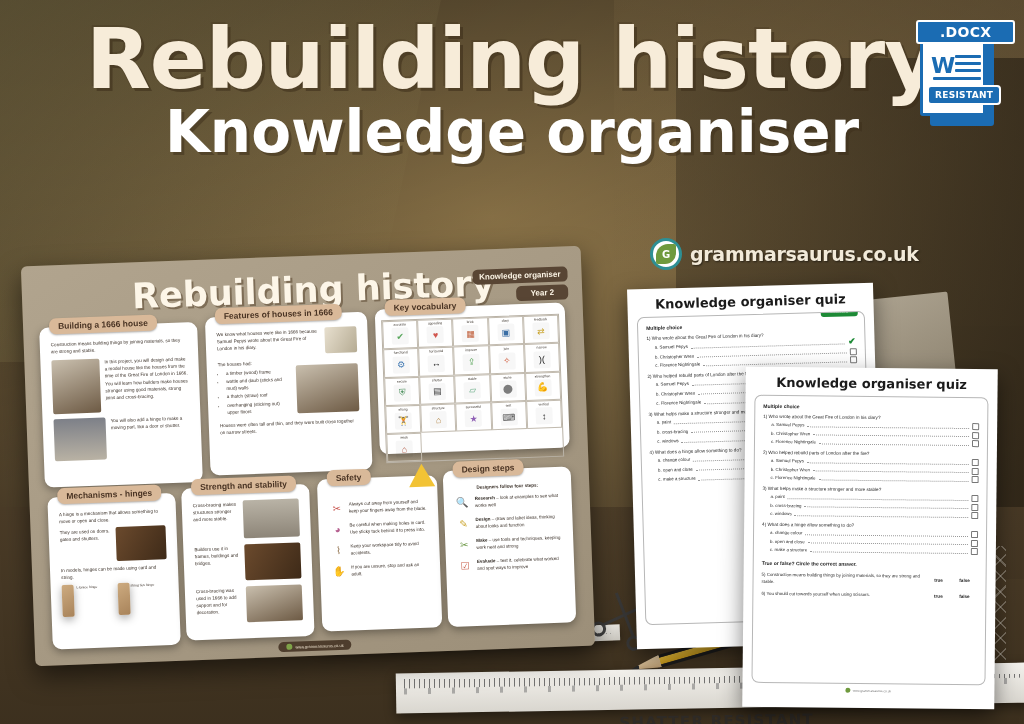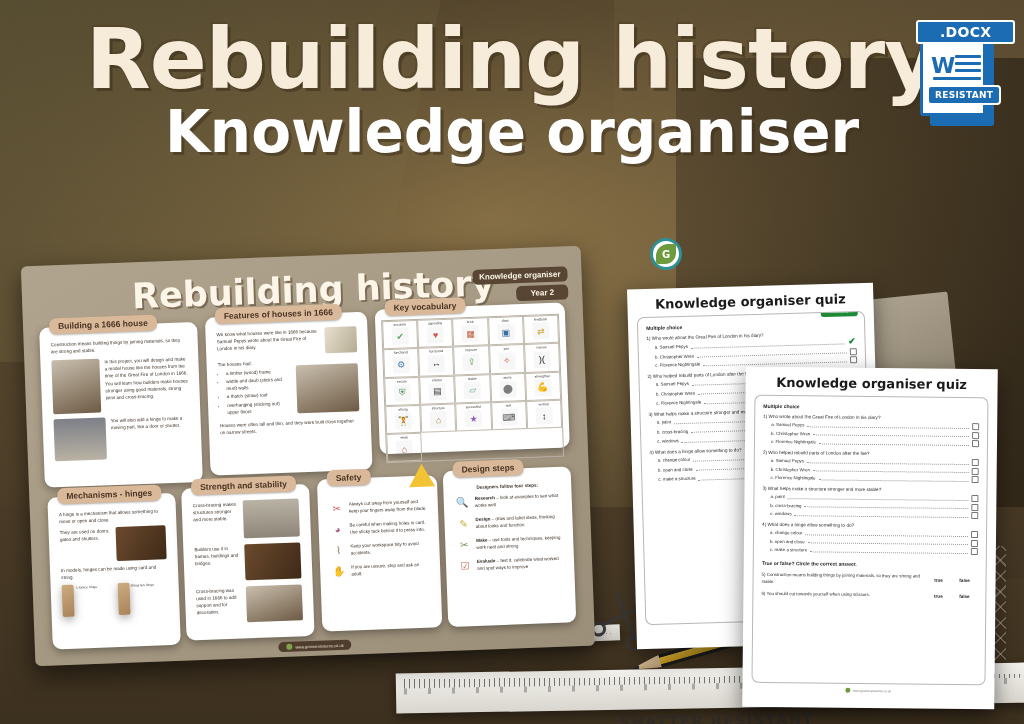--- a/index.html
+++ b/index.html
@@ -223,20 +223,21 @@
       </div>
     <div class="docx-editable">RESISTANT</div>
   </div>
   <div class="docx-tag">.DOCX</div>
 </div>
 
 <div id="brand">
   <div id="brand-logo">
     <div class="leaf">G</div>
   </div>
+  <div id="brand-text">grammarsaurus.co.uk</div>
 </div>
 
 <div id="poster">
   <div id="poster-title">Rebuilding history</div>
   <div class="poster-badge" id="badge-ko">Knowledge organiser</div>
   <div class="poster-badge" id="badge-year">Year 2</div>
 
   <div class="card" style="left:16px; top:62px; width:158px; height:160px;">
     <div class="card-head">Building a 1666 house</div>
     <div class="card-body">

